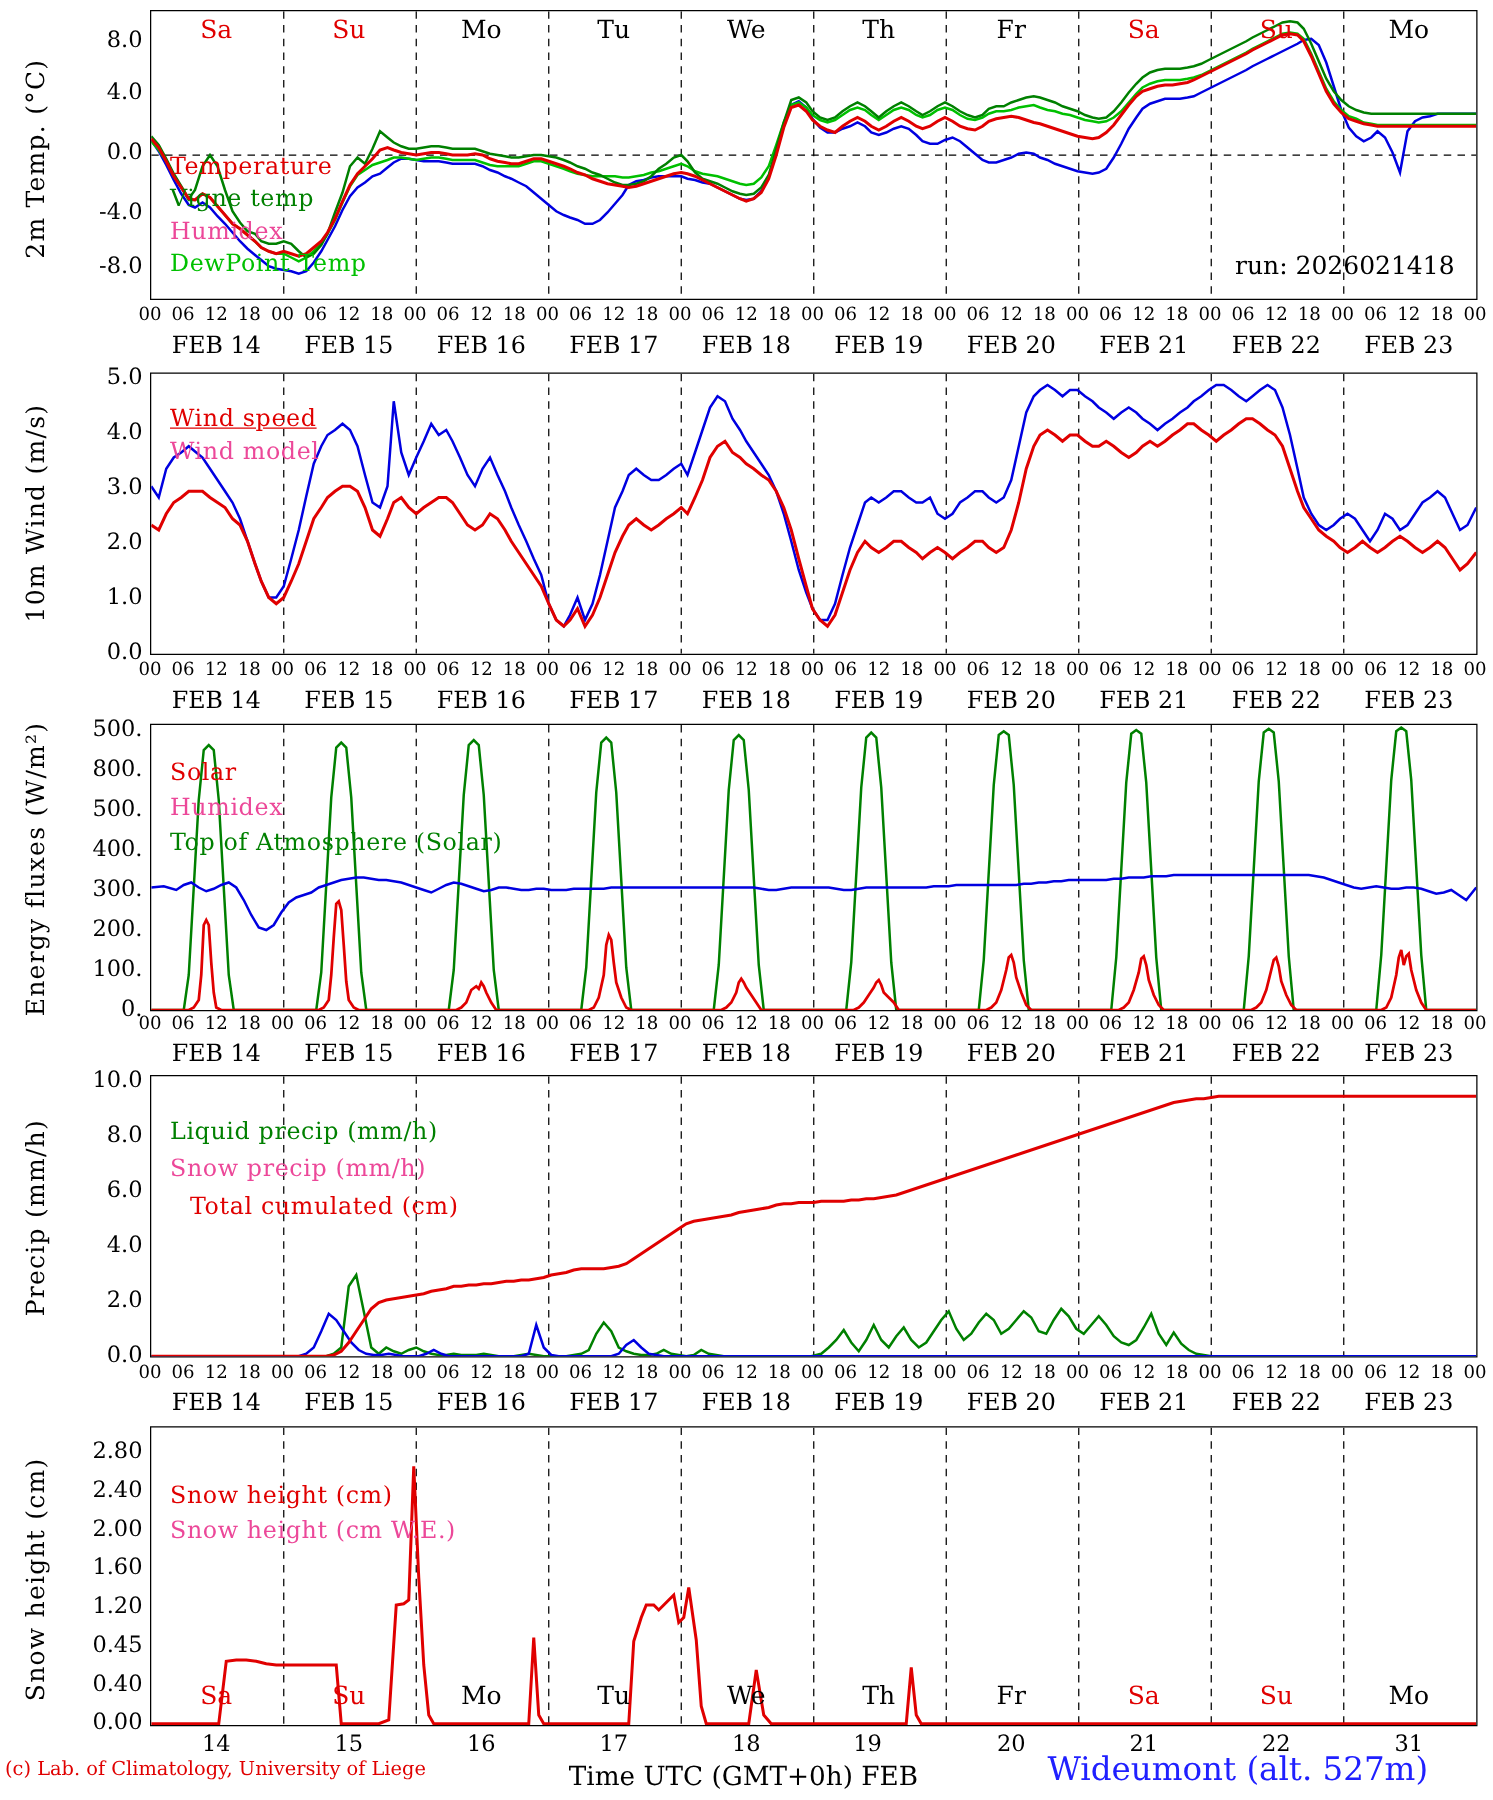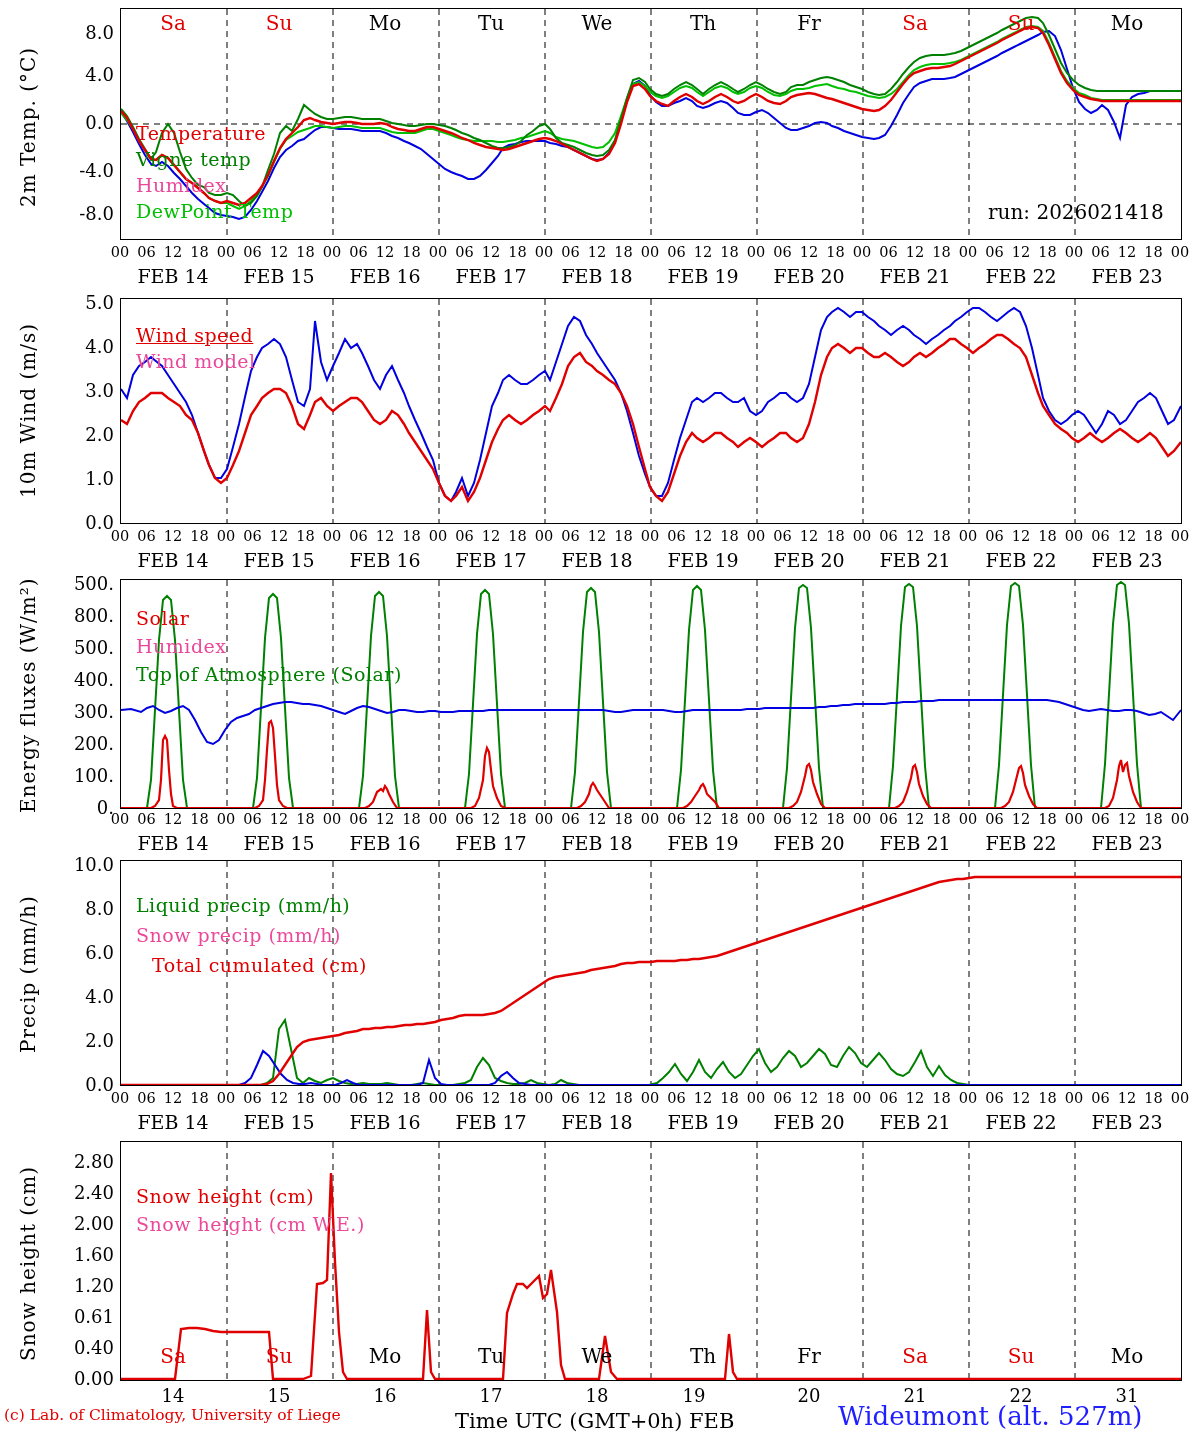--- a/index.html
+++ b/index.html
@@ -399,21 +399,21 @@
   </div>
 
   <div class="panel" style="top:1133px;height:307px;">
     <div class="ylabel" style="left:16px;top:10px;height:240px;width:26px;">Snow height (cm)</div>
     <div class="ynums" style="left:30px;top:0;width:84px;height:250px;">
       <span style="top:28px;">2.80</span>
         <span style="top:59px;">2.40</span>
       <span style="top:90px;">2.00</span>
         <span style="top:121px;">1.60</span>
       <span style="top:152px;">1.20</span>
-        <span style="top:183px;">0.61</span>
+        <span style="top:183px;">0.45</span>
       <span style="top:214px;">0.40</span>
         <span style="top:245px;">0.00</span>
     </div>
     <div class="plotbox" style="left:120px;top:8px;width:1062px;height:240px;">
       <svg width="1060" height="238" viewBox="0 0 1060 238" preserveAspectRatio="none">
         <g stroke="#000" stroke-width="1" stroke-dasharray="6,5" fill="none">
           <line x1="106" y1="0" x2="106" y2="238"></line>
             <line x1="212" y1="0" x2="212" y2="238"></line>
           <line x1="318" y1="0" x2="318" y2="238"></line>
             <line x1="424" y1="0" x2="424" y2="238"></line>

